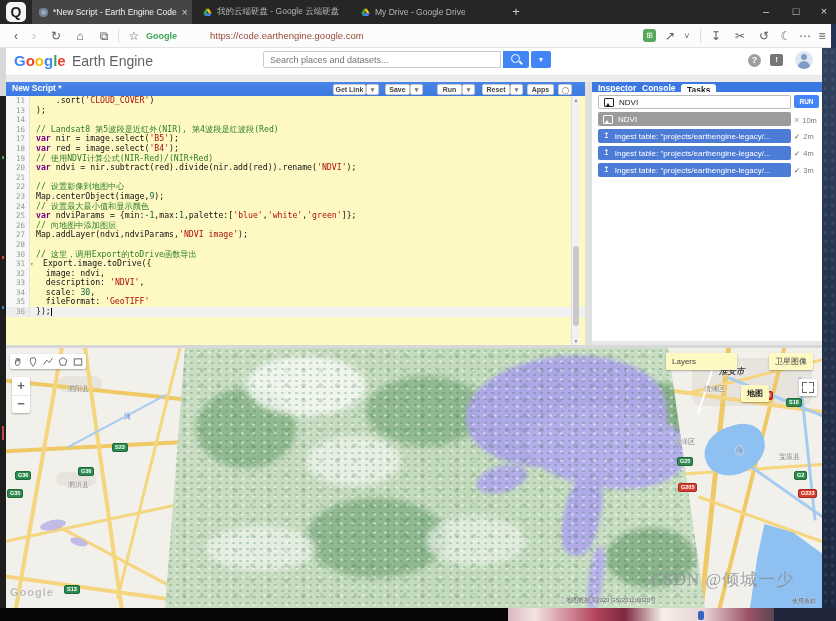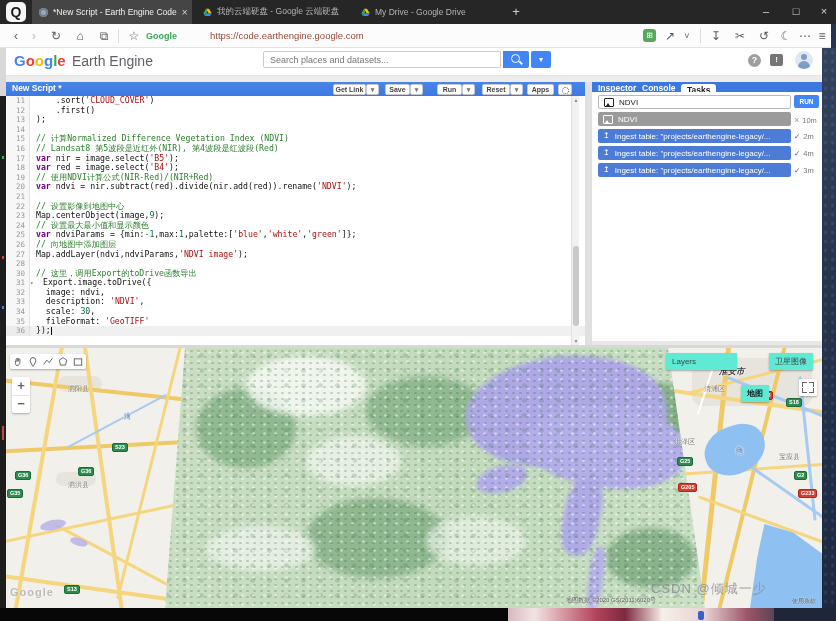--- a/index.html
+++ b/index.html
@@ -69,21 +69,21 @@
   .imgicon{flex:0 0 auto;width:8px;height:7px;border:1px solid currentColor;border-radius:1px;position:relative;}
   .imgicon::after{content:'';position:absolute;bottom:0;left:1px;border-left:2px solid transparent;
     border-right:2px solid transparent;border-bottom:3px solid currentColor;}
   .upicon{flex:0 0 auto;font-size:8px;line-height:8px;}
   .runbtn{left:202px;width:25px;height:13px;background:#4285f4;border-radius:2px;color:#fff;
     font-size:6.5px;font-weight:bold;text-align:center;line-height:13px;}
   .tstat{left:202px;width:26px;font-size:7.5px;color:#777;display:flex;gap:3px;align-items:center;}
   .tstat .x{color:#999;font-size:9px;}
   .tstat .chk{color:#555;}
   
-  .codepanel{left:6px;top:96px;width:579px;height:249px;background:#ffffff;overflow:hidden;}
+  .codepanel{left:6px;top:96px;width:579px;height:249px;background:#fef9c3;overflow:hidden;}
   .cl{display:flex;height:9.6px;line-height:9.6px;font-family:"DejaVu Sans Mono",monospace;font-size:8.2px;white-space:pre;}
   .cl.active{background:#f0f0f0;}
   .gut{flex:0 0 24px;background:#f7f7f7;border-right:1px solid #e3e3e3;color:#999;
     text-align:right;padding-right:4px;box-sizing:border-box;font-size:7.5px;}
   .cl.active .gut{background:#ececec;}
   .fold{flex:0 0 7px;color:#888;font-size:6px;line-height:9.6px;}
   .ct{padding-left:6px;}
   .p{color:#111;} .k{color:#770088;font-weight:bold;} .s{color:#aa1111;} .n{color:#116644;} .c{color:#2c7f2c;}
   .caret{display:inline-block;width:1px;height:8px;background:#000;vertical-align:middle;}
   .vscroll{left:571px;top:96px;width:8px;height:249px;background:#f1f1f1;border-left:1px solid #e0e0e0;box-sizing:border-box;}
@@ -120,41 +120,41 @@
       radial-gradient(rgba(34,102,51,.22) 2px,transparent 3px);
     background-size:7px 6px,11px 9px,17px 15px;}
   .lake{position:absolute;background:#aea8e6;filter:blur(2px);}
   
   .mtools{position:absolute;left:4px;top:6px;width:76px;height:15px;background:#fff;border-radius:2px;
     box-shadow:0 1px 2px rgba(0,0,0,.3);display:flex;align-items:center;justify-content:space-around;}
   .mtools svg{display:block;}
   .zoombox{position:absolute;left:6px;top:29px;width:18px;height:36px;background:#fff;border-radius:2px;
     box-shadow:0 1px 2px rgba(0,0,0,.3);}
   .zcell{position:absolute;left:0;width:18px;height:18px;text-align:center;font-size:13px;font-weight:bold;color:#666;line-height:18px;}
-  .mapbtn{position:absolute;height:17px;background:#5eead4;box-shadow:0 1px 2px rgba(0,0,0,.3);
+  .mapbtn{position:absolute;height:17px;background:#fef9c3;box-shadow:0 1px 2px rgba(0,0,0,.3);
     font-size:8px;color:#444;line-height:17px;padding:0 6px;box-sizing:border-box;border-radius:1px;}
   .mapbtn.bold{font-weight:bold;color:#222;margin-top:32px;}
   .fsbtn{position:absolute;left:793px;top:31px;width:18px;height:17px;background:#fff;border-radius:1px;
     box-shadow:0 1px 2px rgba(0,0,0,.3);}
   .fsc{position:absolute;width:4px;height:4px;border:1.5px solid #666;}
   .mlabel{position:absolute;color:#7a7a7a;font-size:7px;white-space:nowrap;
     text-shadow:0 0 2px #fff,0 0 2px #fff;}
   .mlabel.city{color:#3c3c3c;font-weight:bold;font-size:8.5px;font-style:italic;}
   .mlabel.water-v{color:#6f94c8;writing-mode:vertical-rl;font-size:7px;letter-spacing:1px;}
   .badge{position:absolute;color:#fff;font-size:5.5px;font-weight:bold;line-height:7px;
     padding:0 2px;border-radius:2px;}
   .badge.g{background:#2e8b4f;border:1px solid #1e6b3a;}
   .badge.r{background:#d23f31;border:1px solid #a82a20;}
   .gwm{position:absolute;left:4px;top:238px;font-size:11px;font-weight:bold;color:rgba(130,130,130,.5);
     text-shadow:0 0 2px rgba(255,255,255,.8);letter-spacing:1px;}
   .attrib{position:absolute;left:560px;top:248px;font-size:6px;color:#555;
     text-shadow:0 0 2px #fff;white-space:nowrap;}
   .terms{position:absolute;left:786px;top:249px;font-size:6px;color:#555;text-shadow:0 0 2px #fff;white-space:nowrap;}
-  .csdn{position:absolute;left:645px;top:232px;font-size:13px;color:rgba(140,145,152,.85);
-    letter-spacing:1px;white-space:nowrap;}
+  .csdn{position:absolute;left:645px;top:220px;font-size:17px;color:rgba(140,145,152,.85);
+    letter-spacing:1px;white-space:nowrap;font-family:Liberation Serif, serif;}
   
   .bstrip-black{left:0;top:608px;width:508px;height:13px;background:#070707;}
   .bstrip-img{left:508px;top:608px;width:266px;height:13px;
     background:linear-gradient(90deg,#d8b8c0,#f3e3e2 10%,#b3435c 33%,#7e2940 44%,#f6efe9 58%,#e8d2d4 74%,#9c5568 90%,#5c4452);}
   .bstrip-img .fig{position:absolute;left:190px;top:3px;width:6px;height:9px;background:#3a62c4;border-radius:2px;}
   .bstrip-dark{left:774px;top:608px;width:62px;height:13px;background:#20263a;}
 </style>
 </head>
 <body>
 
@@ -279,24 +279,22 @@
       <span>Ingest table: "projects/earthengine-legacy/...</span>
     </div>
     <div class="abs tstat" style="top:74px;">
       <span class="chk">✓</span>
       <span>3m</span>
     </div>
   </div>
 
   <div class="abs codepanel" id="code-lines">
       <div class="cl"><span class="gut">11</span><span class="ct"><span class="p">    .sort(</span><span class="s">'CLOUD_COVER'</span><span class="p">)</span></span></div>
-      <div class="cl"><span class="gut">12</span><span class="ct"><span class="p">    .first()</span></span></div>
       <div class="cl"><span class="gut">13</span><span class="ct"><span class="p">);</span></span></div>
       <div class="cl"><span class="gut">14</span><span class="ct"></span></div>
-      <div class="cl"><span class="gut">15</span><span class="ct"><span class="c">// 计算Normalized Difference Vegetation Index (NDVI)</span></span></div>
       <div class="cl"><span class="gut">16</span><span class="ct"><span class="c">// Landsat8 第5波段是近红外(NIR), 第4波段是红波段(Red)</span></span></div>
       <div class="cl"><span class="gut">17</span><span class="ct"><span class="k">var</span><span class="p"> nir = image.select(</span><span class="s">'B5'</span><span class="p">);</span></span></div>
       <div class="cl"><span class="gut">18</span><span class="ct"><span class="k">var</span><span class="p"> red = image.select(</span><span class="s">'B4'</span><span class="p">);</span></span></div>
       <div class="cl"><span class="gut">19</span><span class="ct"><span class="c">// 使用NDVI计算公式(NIR-Red)/(NIR+Red)</span></span></div>
       <div class="cl"><span class="gut">20</span><span class="ct"><span class="k">var</span><span class="p"> ndvi = nir.subtract(red).divide(nir.add(red)).rename(</span><span class="s">'NDVI'</span><span class="p">);</span></span></div>
       <div class="cl"><span class="gut">21</span><span class="ct"></span></div>
       <div class="cl"><span class="gut">22</span><span class="ct"><span class="c">// 设置影像到地图中心</span></span></div>
       <div class="cl"><span class="gut">23</span><span class="ct"><span class="p">Map.centerObject(image,</span><span class="n">9</span><span class="p">);</span></span></div>
       <div class="cl"><span class="gut">24</span><span class="ct"><span class="c">// 设置最大最小值和显示颜色</span></span></div>
       <div class="cl"><span class="gut">25</span><span class="ct"><span class="k">var</span><span class="p"> ndviParams = {min:</span><span class="n">-1</span><span class="p">,max:</span><span class="n">1</span><span class="p">,palette:[</span><span class="s">'blue'</span><span class="p">,</span><span class="s">'white'</span><span class="p">,</span><span class="s">'green'</span><span class="p">]};</span></span></div>

